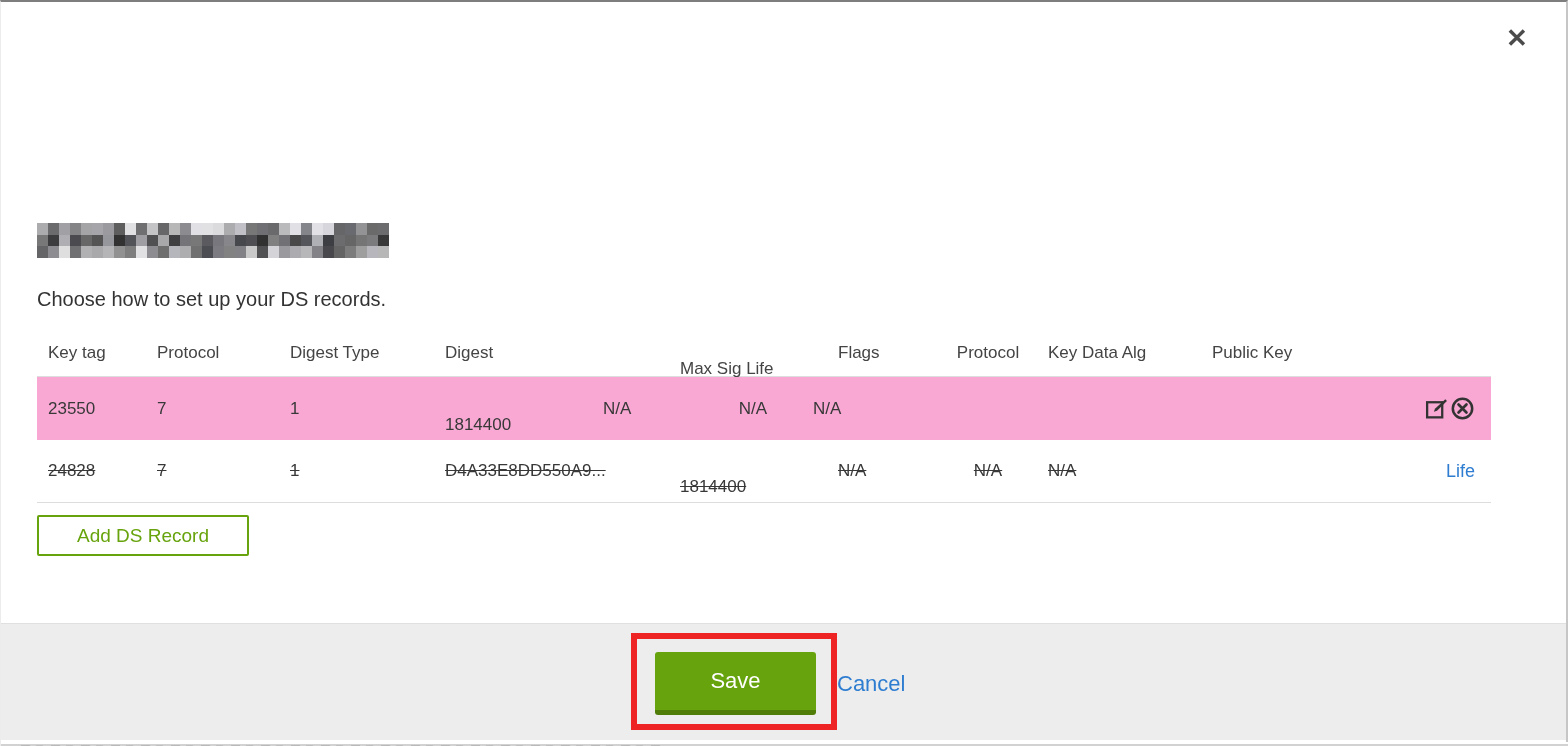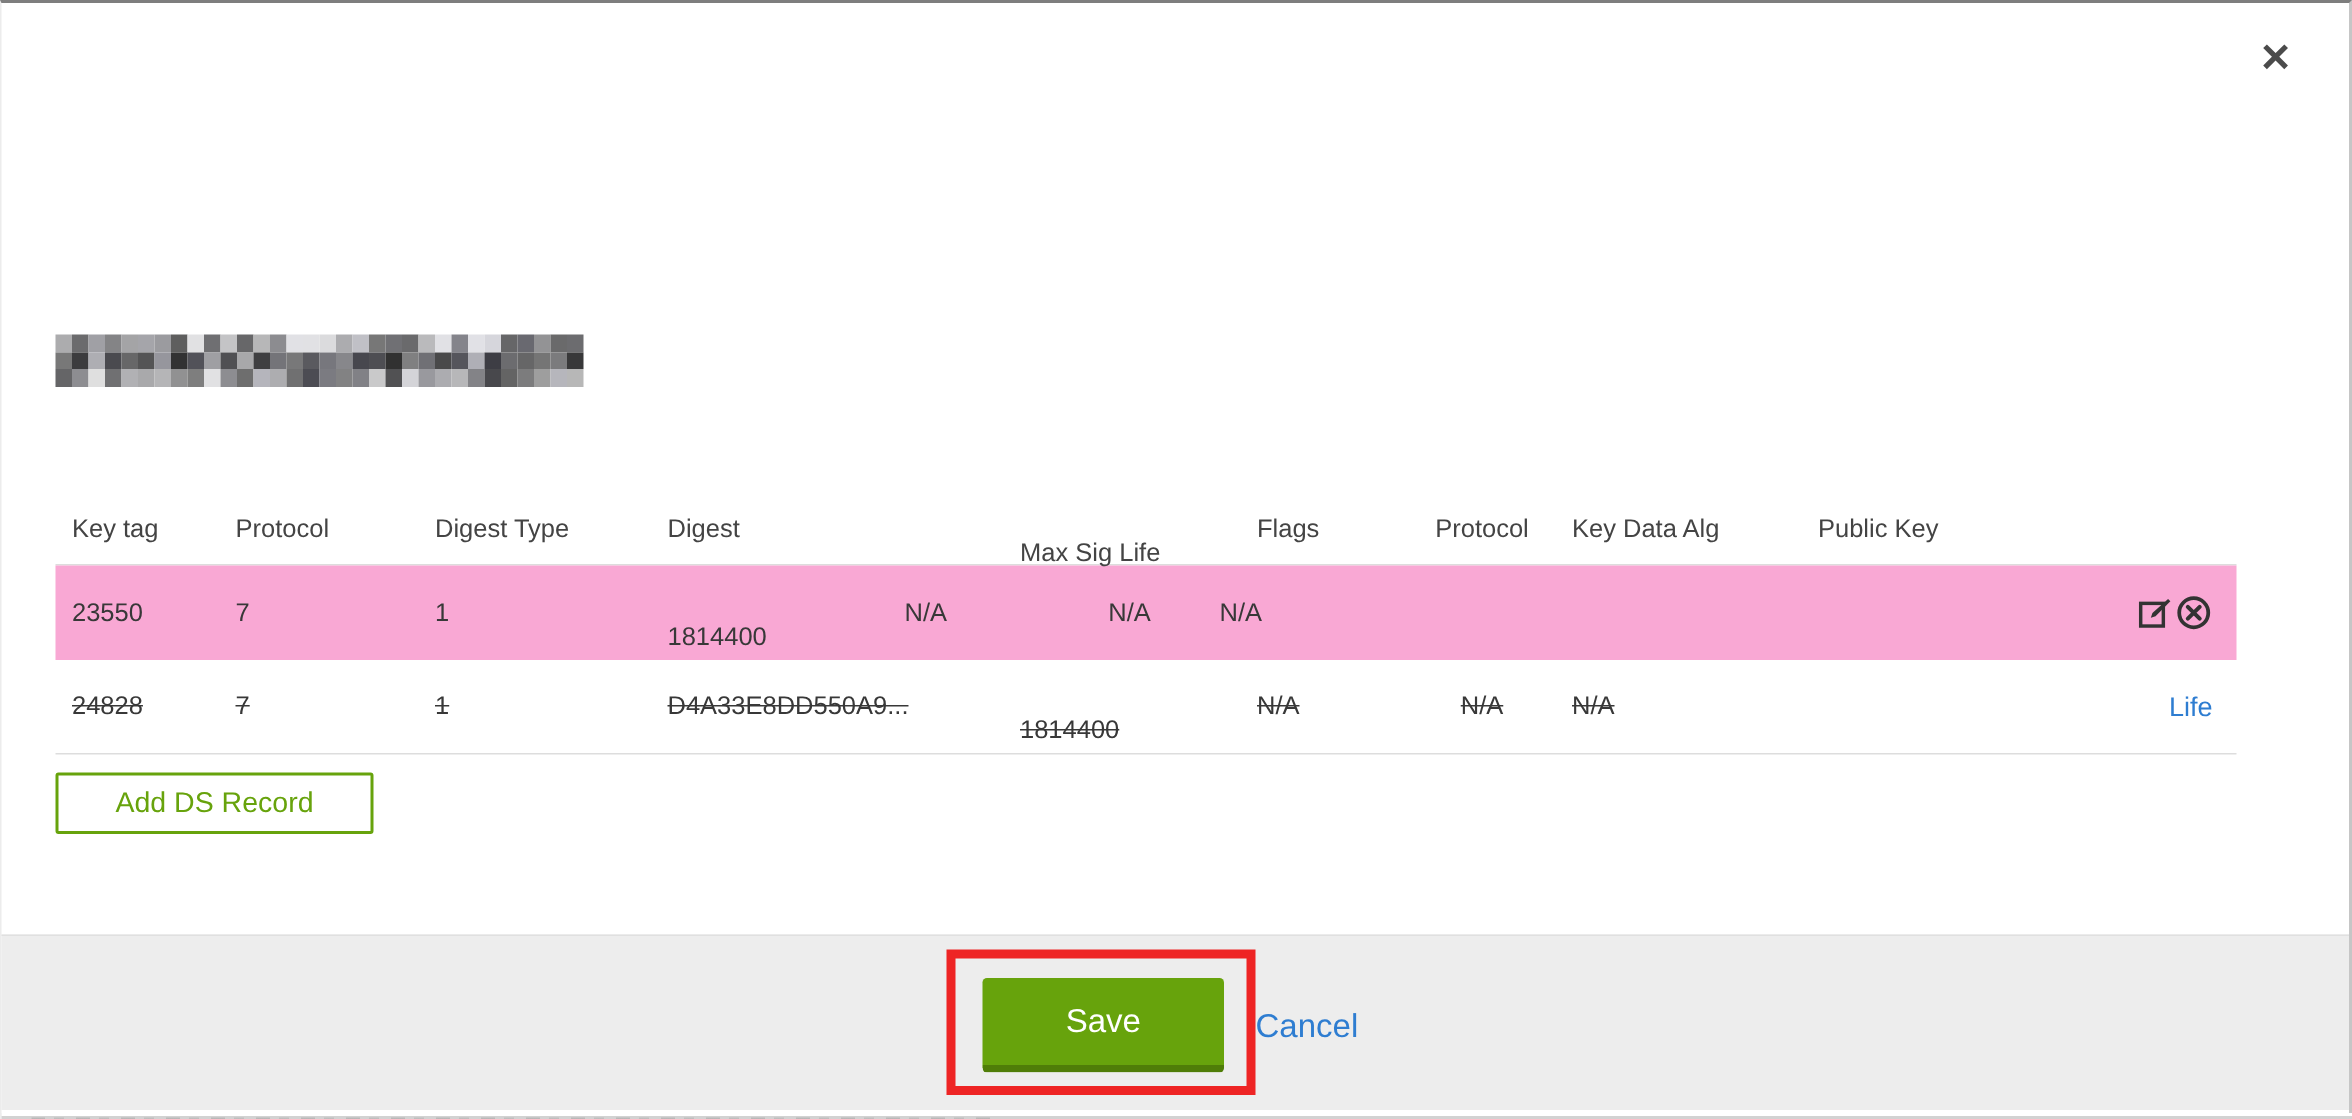--- a/index.html
+++ b/index.html
@@ -266,20 +266,21 @@
       <span style="background: rgb(183, 183, 185);"></span>
       <span style="background: rgb(131, 131, 135);"></span>
       <span style="background: rgb(72, 72, 76);"></span>
       <span style="background: rgb(100, 100, 100);"></span>
       <span style="background: rgb(124, 124, 125);"></span>
       <span style="background: rgb(158, 158, 158);"></span>
       <span style="background: rgb(182, 182, 188);"></span>
       <span style="background: rgb(183, 183, 183);"></span>
     </div>
 
+  <p class="intro-text">Choose how to set up your DS records.</p>
 
   <div class="ds-table">
 
     <div class="t-row t-head">
       <div class="c0">Key tag</div>
       <div class="c1">Protocol</div>
       <div class="c2">Digest Type</div>
       <div class="c3">Digest</div>
       <div class="c4">Max Sig Life</div>
       <div class="c5">Flags</div>

